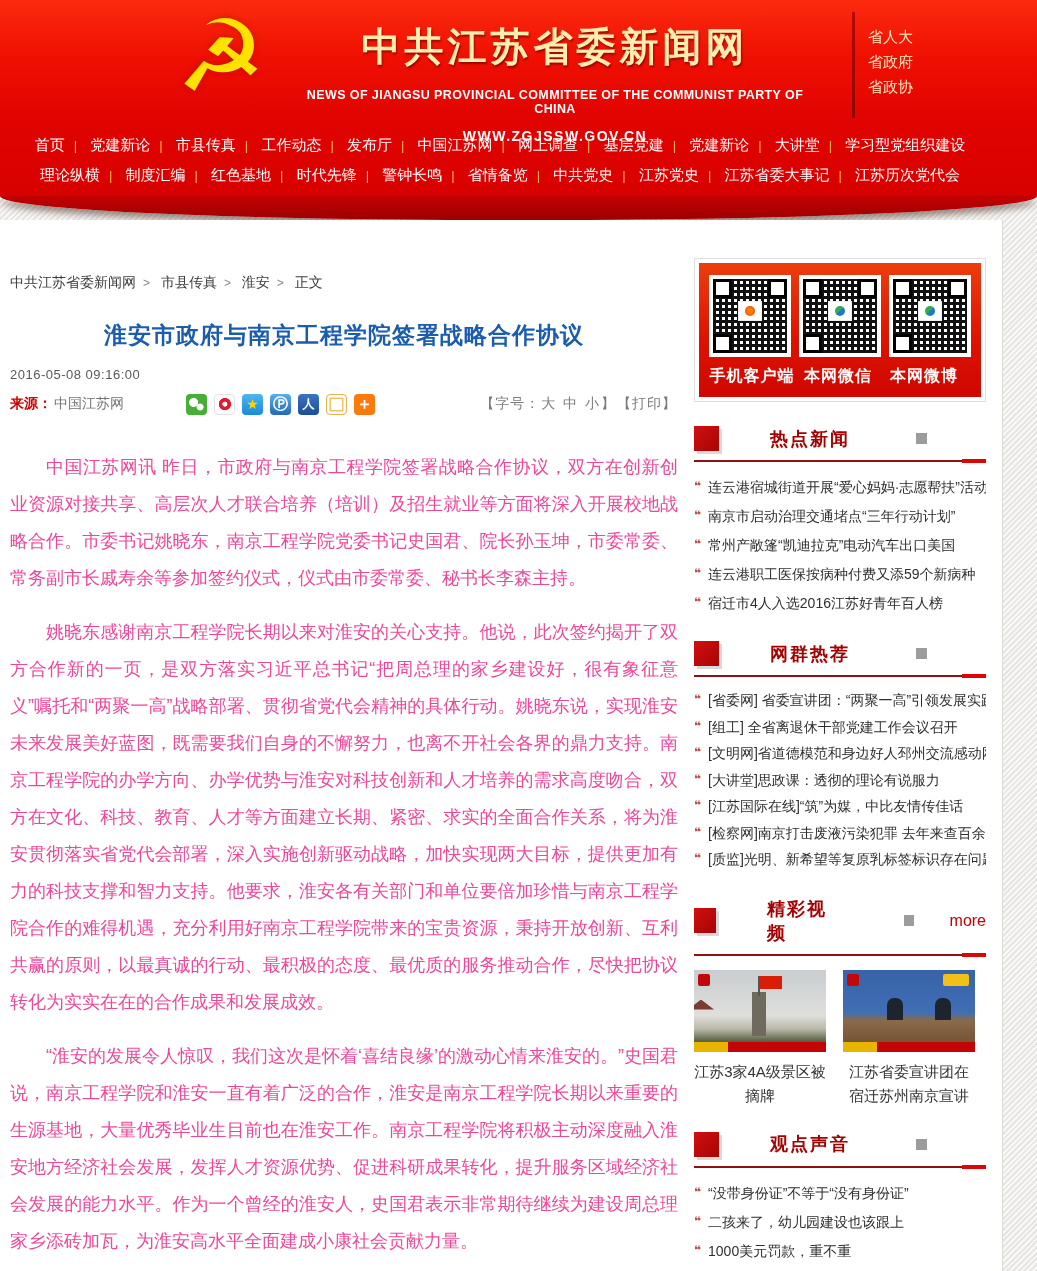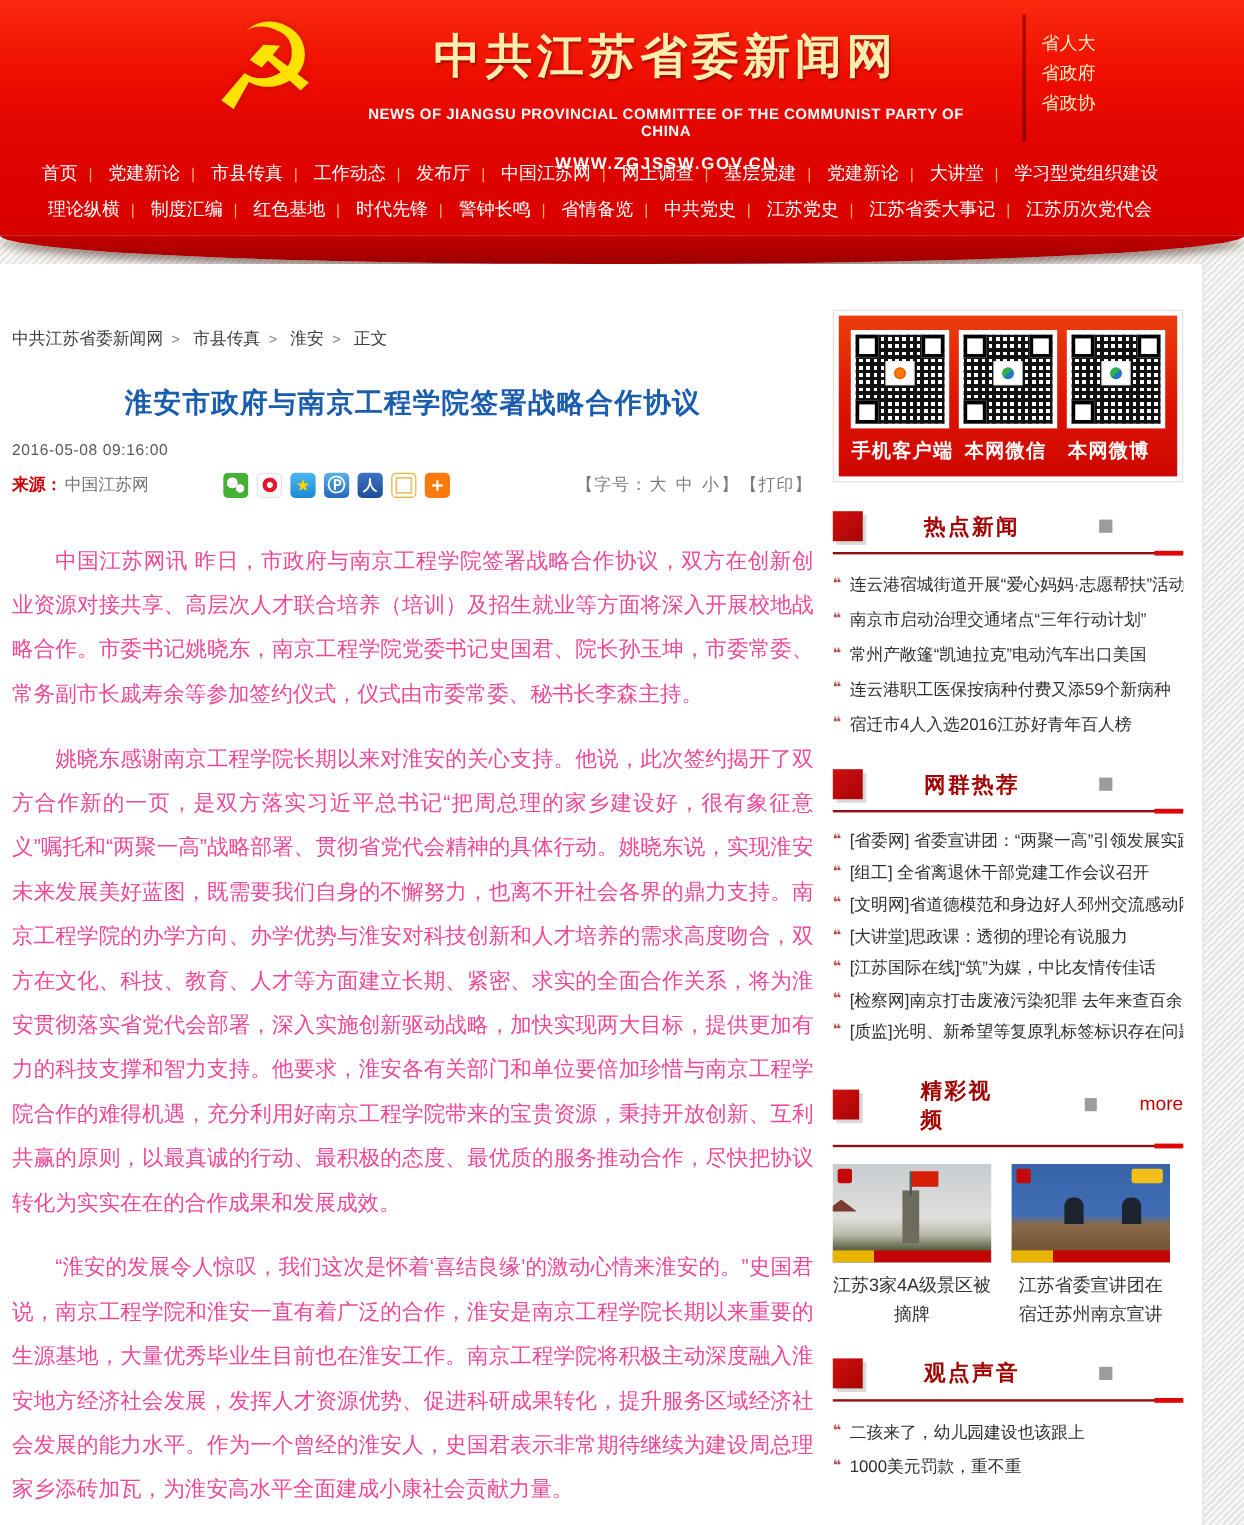--- a/index.html
+++ b/index.html
@@ -317,20 +317,21 @@
           </div>
         </div>
 
         <div class="section" data-interactable="false">
           <div class="shead" data-interactable="false">
             <span class="rsq" data-interactable="false"></span>
             <span class="stitle" data-interactable="false">观点声音</span>
             <span class="gsq" data-interactable="false"></span>
           </div>
           <ul class="slist" data-interactable="false">
+            <li data-interactable="true"><span class="blt" data-interactable="false">❝</span><span data-interactable="false">“没带身份证”不等于“没有身份证”</span></li>
             <li data-interactable="true"><span class="blt" data-interactable="false">❝</span><span data-interactable="false">二孩来了，幼儿园建设也该跟上</span></li>
             <li data-interactable="true"><span class="blt" data-interactable="false">❝</span><span data-interactable="false">1000美元罚款，重不重</span></li>
             <li data-interactable="true"></li>
           </ul>
         </div>
 
       </div>
     </div>
   </div>
 

